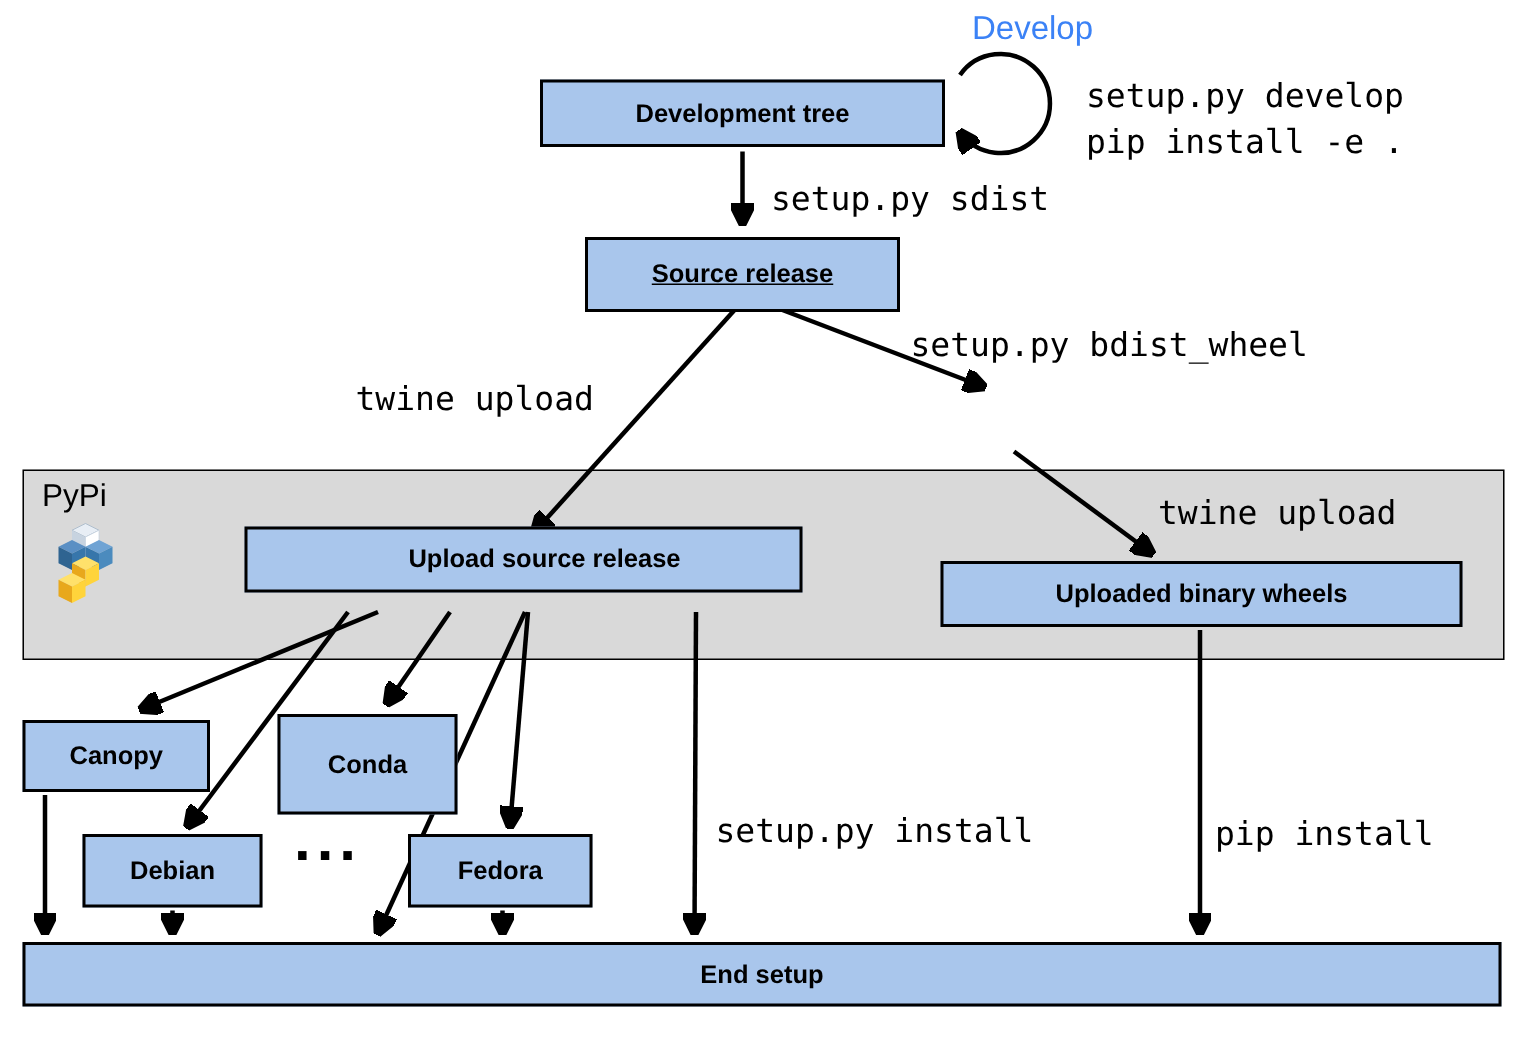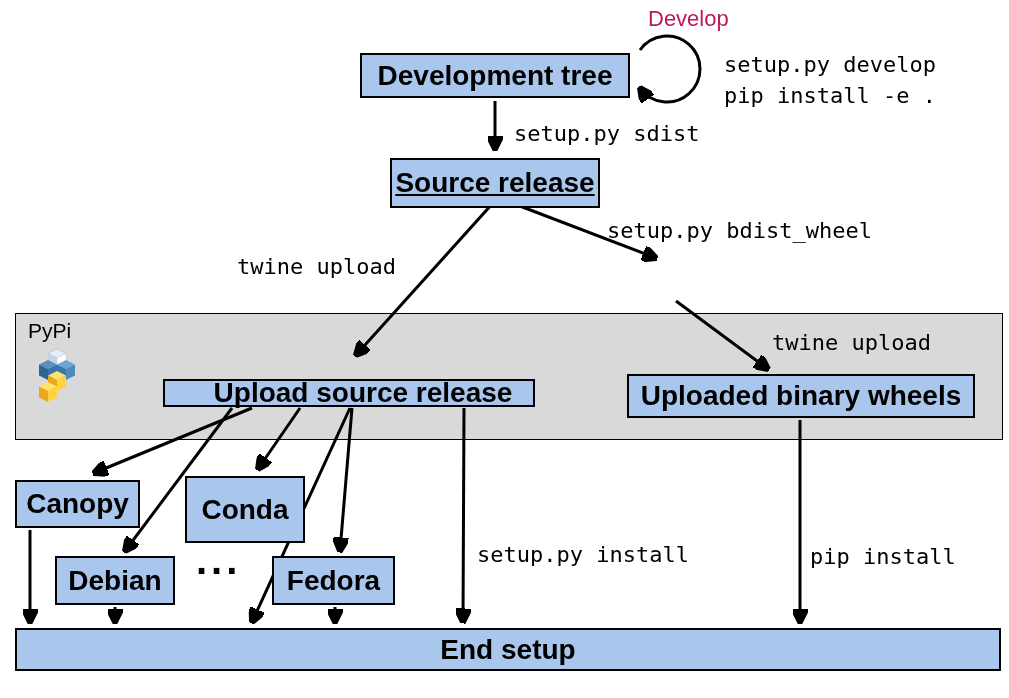--- a/index.html
+++ b/index.html
@@ -6,23 +6,23 @@
   .canvas{position:relative;width:1009px;height:698px;background:#ffffff;overflow:hidden;
           font-family:"Liberation Sans",sans-serif;}
   .band{position:absolute;left:15px;top:313px;width:986px;height:125px;
         background:var(--band-fill,#d9d9d9);border:1.5px solid #000;}
   .pypi-label{position:absolute;left:12px;top:5px;font-weight:normal;font-size:21px;color:#000;}
   .pypi-logo{position:absolute;left:14px;top:32px;}
   .arrows{position:absolute;left:0;top:0;pointer-events:none;}
   .arrows path{stroke:var(--arrow,#000000);stroke-width:3;fill:none;}
   .node{position:absolute;background:var(--node-fill,#a9c6ec);border:2px solid #000;
         display:flex;align-items:center;justify-content:center;
-        font-weight:bold;font-size:28px;color:#000;box-sizing:border-box;white-space:nowrap;}
+        font-weight:bold;font-size:17px;color:#000;box-sizing:border-box;white-space:nowrap;}
   .code{position:absolute;font-family:"DejaVu Sans Mono",monospace;font-size:22px;color:#000;white-space:pre;}
-  .plain{position:absolute;font-size:22px;color:#be185d;white-space:pre;}
+  .plain{position:absolute;font-size:22px;color:#3b82f6;white-space:pre;}
   .dots{position:absolute;font-weight:bold;font-size:40px;letter-spacing:4px;line-height:1;color:#000;}
 </style>
 </head>
 <body>
 
 <div class="canvas">
 
   <div class="band">
     <span class="pypi-label">PyPi</span>
     <svg class="pypi-logo" width="54" height="62" viewBox="0 0 54 62">
@@ -72,21 +72,21 @@
     <path d="M352,408 L340,551" marker-end="url(#ah)"></path>
     <path d="M464,408 L463,622" marker-end="url(#ah)"></path>
     <path d="M30,530 L30,622" marker-end="url(#ah)"></path>
     <path d="M115,607 L115,622" marker-end="url(#ah)"></path>
     <path d="M335,607 L335,622" marker-end="url(#ah)"></path>
     <path d="M800,420 L800,622" marker-end="url(#ah)"></path>
   </svg>
 
   <div class="node" style="left:360px;top:53px;width:270px;height:45px;">Development tree</div>
   <div class="node" style="left:390px;top:158px;width:210px;height:50px;text-decoration:underline;">Source release</div>
-  <div class="node" style="left:163px;top:379px;width:372px;height:28px;padding-left:28px;">Upload source release</div>
+  <div class="node" style="left:163px;top:351px;width:372px;height:44px;padding-left:28px;">Upload source release</div>
   <div class="node" style="left:627px;top:374px;width:348px;height:44px;">Uploaded binary wheels</div>
   <div class="node" style="left:15px;top:480px;width:125px;height:48px;">Canopy</div>
   <div class="node" style="left:185px;top:476px;width:120px;height:67px;">Conda</div>
   <div class="node" style="left:55px;top:556px;width:120px;height:49px;">Debian</div>
   <div class="node" style="left:272px;top:556px;width:123px;height:49px;">Fedora</div>
   <div class="node" style="left:15px;top:628px;width:986px;height:43px;">End setup</div>
 
   <span class="plain" style="left:648px;top:6px;">Develop</span>
   <span class="code" style="left:724px;top:52px;">setup.py develop</span>
   <span class="code" style="left:724px;top:83px;">pip install -e .</span>

